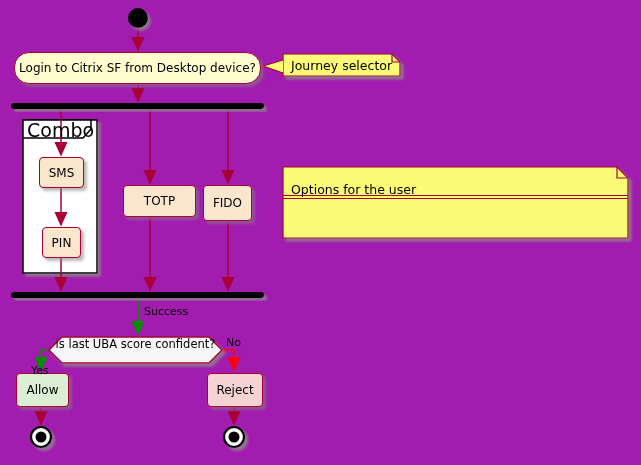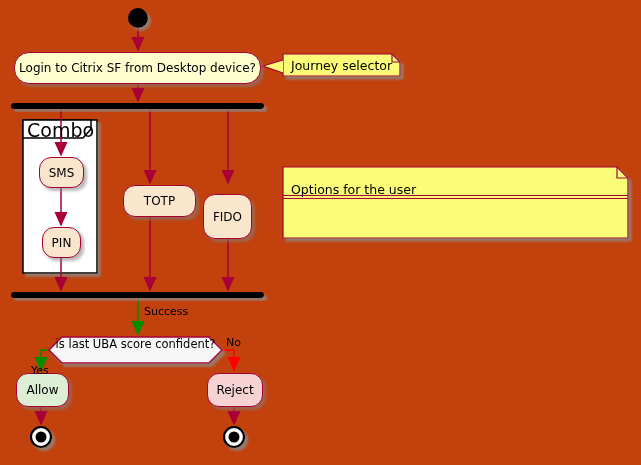--- a/index.html
+++ b/index.html
@@ -1,23 +1,23 @@
 <!DOCTYPE html>
 <html><head>
 <meta charset="utf-8">
 <style>
   html,body{margin:0;padding:0;background:#ffffff;}
   #canvas{
-    position:relative;width:641px;height:465px;background:#c2410c;overflow:hidden;
+    position:relative;width:641px;height:465px;background:#a21caf;overflow:hidden;
     font-family:"DejaVu Sans","Liberation Sans",sans-serif;color:#000;
   }
   #wires{position:absolute;left:0;top:0;pointer-events:none;}
   .node{
     position:absolute;display:flex;align-items:center;justify-content:center;
-    border:1.5px solid #A80036;border-radius:12px;box-sizing:border-box;
+    border:1.5px solid #A80036;border-radius:4px;box-sizing:border-box;
     font-size:12px;white-space:nowrap;box-shadow:3px 3px 3px rgba(130,130,130,0.55);
     background:#FAE5CD;
   }
   .node.yellow{background:#FEFECE;border-radius:15px;}
   .node.green{background:#DCEED4;}
   .node.pink{background:#F6D2D2;}
   .lbl{position:absolute;font-size:11px;white-space:nowrap;line-height:14px;}
   .combo-lbl{position:absolute;font-size:19px;white-space:nowrap;text-align:right;}
   .hex-lbl{
     position:absolute;left:49px;top:337px;width:173px;height:14px;
@@ -105,21 +105,21 @@
   </svg>
 
   <div class="node yellow" style="left:14px;top:52px;width:247px;height:32px;">Login to Citrix SF from Desktop device?</div>
 
   <div class="node" style="left:39px;top:157px;width:45px;height:31px;">SMS</div>
 
   <div class="node" style="left:42px;top:227px;width:39px;height:31px;">PIN</div>
 
   <div class="node" style="left:123px;top:185px;width:73px;height:32px;">TOTP</div>
 
-  <div class="node" style="left:203px;top:194px;width:49px;height:45px;">FIDO</div>
+  <div class="node" style="left:203px;top:185px;width:49px;height:36px;">FIDO</div>
 
   <div class="node green" style="left:16px;top:373px;width:53px;height:34px;">Allow</div>
 
   <div class="node pink" style="left:207px;top:373px;width:56px;height:34px;">Reject</div>
 
   <div class="combo-lbl" style="left:27px;top:119px;">Combo</div>
 
   <div class="hex-lbl">is last UBA score confident?</div>
 
   <div class="lbl" style="left:144px;top:305px;">Success</div>

